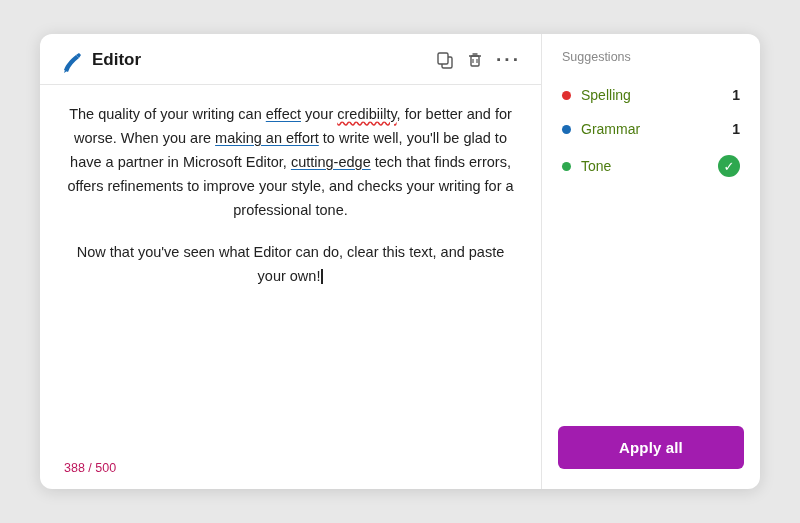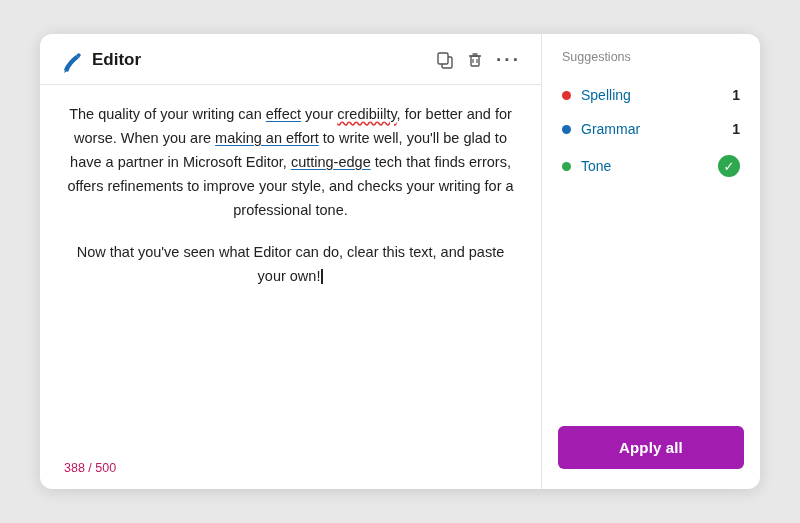--- a/index.html
+++ b/index.html
@@ -139,21 +139,21 @@
       border-radius: 50%;
       flex-shrink: 0;
     }
     .dot-red { background: #e03030; }
     .dot-blue { background: #1a6bb5; }
     .dot-purple { background: #7c5cbf; }
     .dot-green { background: #2ea84f; }
     .suggestion-label {
       flex: 1;
       font-size: 14px;
-      color: #0369a1;
+      color: #4d7c0f;
     }
     .suggestion-count {
       font-size: 14px;
       font-weight: 600;
       color: #222;
     }
     .check-circle {
       width: 22px; height: 22px;
       border-radius: 50%;
       background: #2ea84f;

